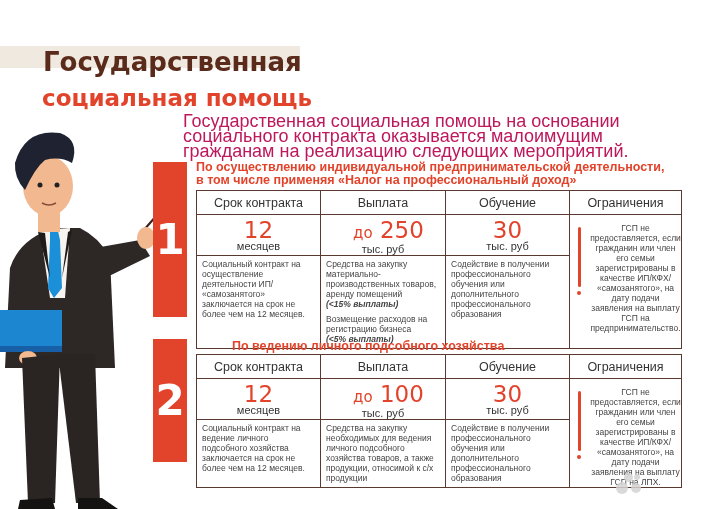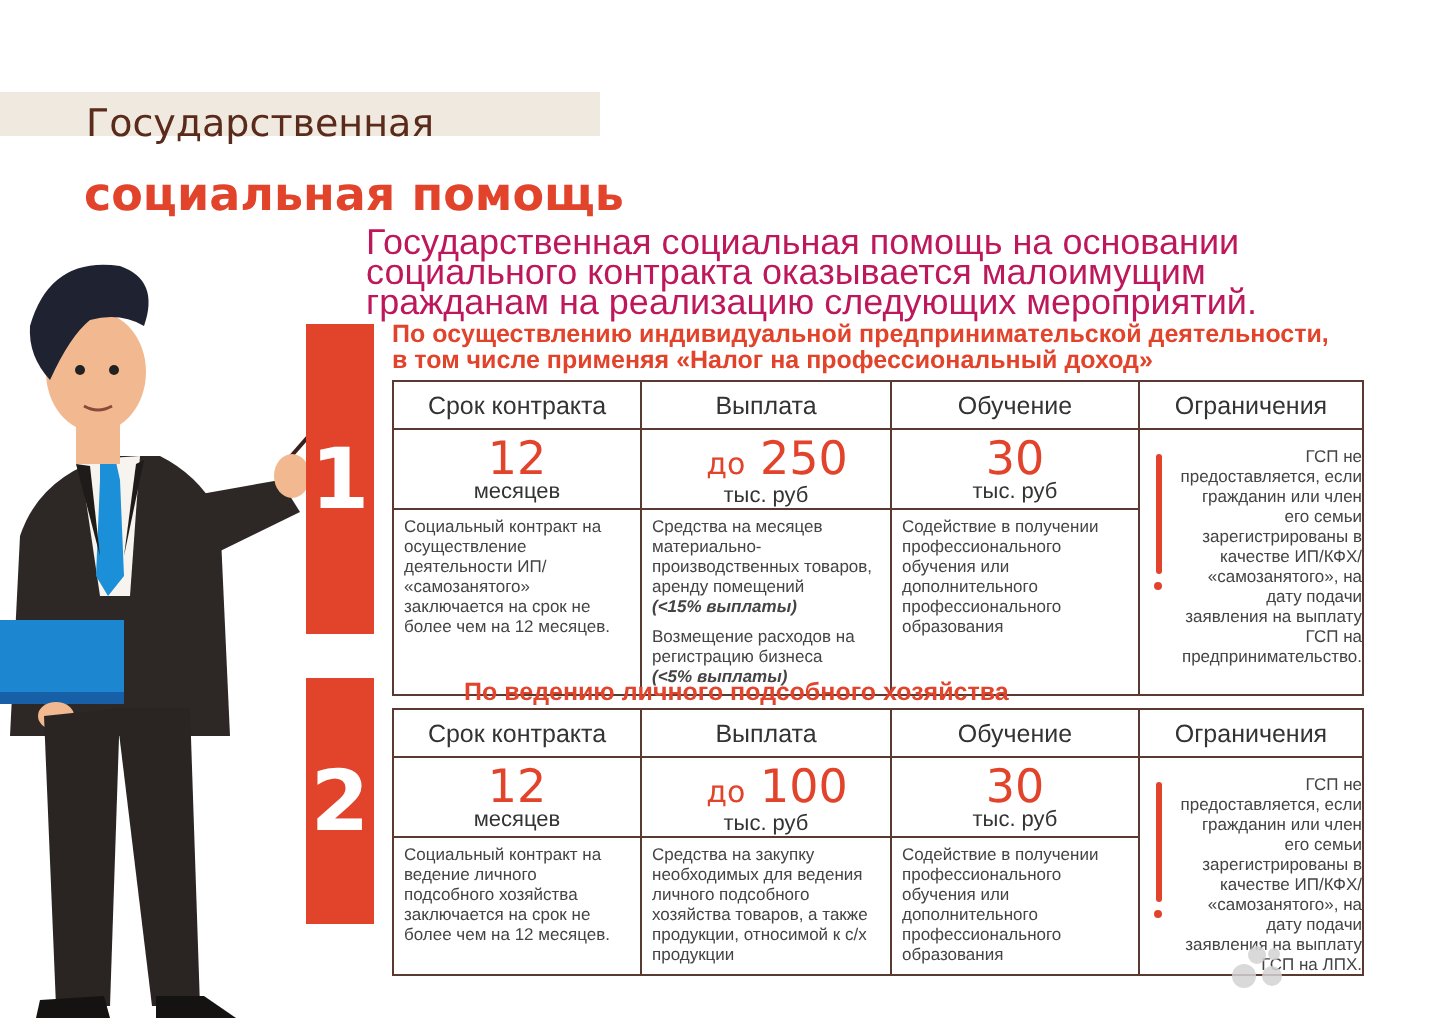--- a/index.html
+++ b/index.html
@@ -1,20 +1,20 @@
 <!DOCTYPE html>
 <html><head>
   <meta charset="utf-8">
   <style>
     * { box-sizing: border-box; margin: 0; padding: 0; }
     html, body { width: 720px; height: 509px; background: #ffffff; overflow: hidden; }
     body { position: relative; font-family: "Liberation Sans", sans-serif; color: #3a3a3a; }
 
     .title-band { position: absolute; left: 0; top: 46px; width: 300px; height: 22px; background: #efe9e0; }
-    .title1 { position: absolute; left: 43px; top: 46px; font-family: "DejaVu Sans", sans-serif; font-weight: 400; font-size: 19px; color: #5a2a1a; letter-spacing: 0px; line-height: 32px; }
+    .title1 { position: absolute; left: 43px; top: 46px; font-family: "DejaVu Sans", sans-serif; font-weight: 700; font-size: 26px; color: #5a2a1a; letter-spacing: 0px; line-height: 32px; }
     .title2 { position: absolute; left: 42px; top: 82px; font-family: "DejaVu Sans", sans-serif; font-weight: 900; font-size: 23px; color: #e2432b; line-height: 32px; }
 
     .intro { position: absolute; left: 183px; top: 114px; width: 500px; font-size: 18px; line-height: 15px; color: #be185d; }
 
     
     .man { position: absolute; left: 0; top: 128px; width: 170px; height: 381px; }
 
     .num-block { position: absolute; background: #e2432b; color: #fff; font-family: "DejaVu Sans", sans-serif; font-weight: bold; font-size: 42px; display: flex; align-items: center; justify-content: center; }
     .num1 { left: 153px; top: 162px; width: 34px; height: 155px; }
     .num2 { left: 153px; top: 339px; width: 34px; height: 123px; }
@@ -29,21 +29,21 @@
     .t2 { left: 196px; top: 354px; width: 485px; }
 
     .hdr td { height: 24px; text-align: center; vertical-align: middle !important; font-size: 12.5px; color: #333; }
     .big-cell { text-align: center; height: 38px; }
     .big-num { font-family: "DejaVu Sans", sans-serif; font-weight: 400; color: #e2432b; font-size: 23px; line-height: 22px; display: block; margin-top: 4px; }
     .big-num .pre { font-size: 15px; margin-left: 11px; }
     .unit { font-size: 11px; color: #333; line-height: 11px; display: block; }
     .desc { font-size: 8.5px; line-height: 10px; padding: 3px 5px 4px 5px; color: #444; }
     .desc p + p { margin-top: 5px; }
     .desc i { font-weight: bold; }
-    .restr { position: relative; padding: 8px 0 0 20px; font-size: 8.5px; line-height: 10px; color: #444; text-align: right; margin-top: 34px; }
+    .restr { position: relative; padding: 8px 0 0 20px; font-size: 8.5px; line-height: 10px; color: #444; text-align: center; margin-top: 34px; }
     .excl { position: absolute; left: 8px; top: 12px; width: 3px; height: 60px; background: #e2432b; border-radius: 2px; }
     .excl-dot { position: absolute; left: 7px; top: 76px; width: 4px; height: 4px; border-radius: 50%; background: #e2432b; }
 
     .avito { position: absolute; left: 614px; top: 470px; font-family: "DejaVu Sans", sans-serif; font-weight: bold; font-size: 26px; color: rgba(210,210,210,0.85); letter-spacing: -1px; display: flex; align-items: center; }
     .avito .dots { position: relative; width: 28px; height: 26px; margin-right: 2px; }
     .avito .dots span { position: absolute; border-radius: 50%; background: rgba(210,210,210,0.85); }
   </style>
 </head>
 <body>
 
@@ -117,21 +117,21 @@
     </td>
     <td rowspan="2" class="restr">
       <span class="excl"></span>
       <span class="excl-dot"></span>
       <span>ГСП не предоставляется, если гражданин или член его семьи зарегистрированы в качестве ИП/КФХ/ «самозанятого», на дату подачи заявления на выплату ГСП на предпринимательство.</span>
     </td>
   </tr>
   <tr>
     <td class="desc" style="height:78px">Социальный контракт на осуществление деятельности ИП/ «самозанятого» заключается на срок не более чем на 12 месяцев.</td>
     <td class="desc">
-      <p><span>Средства на месяцев материально-производственных товаров, аренду помещений</span><br><i>(&lt;15% выплаты)</i></p>
+      <p><span>Средства на закупку материально-производственных товаров, аренду помещений</span><br><i>(&lt;15% выплаты)</i></p>
       <p><span>Возмещение расходов на регистрацию бизнеса</span><br><i>(&lt;5% выплаты)</i></p>
     </td>
     <td class="desc">Содействие в получении профессионального обучения или дополнительного профессионального образования</td>
   </tr>
 </tbody>
   </table>
 
 <div class="num-block num2">2</div>
 <div class="sec-title sec2-title">По ведению личного подсобного хозяйства</div>
 

